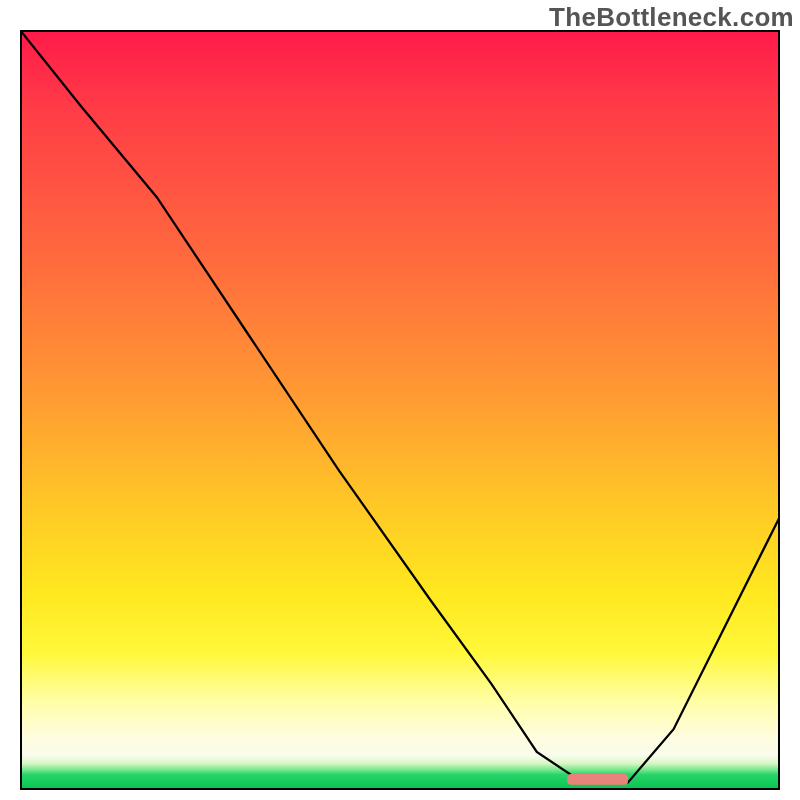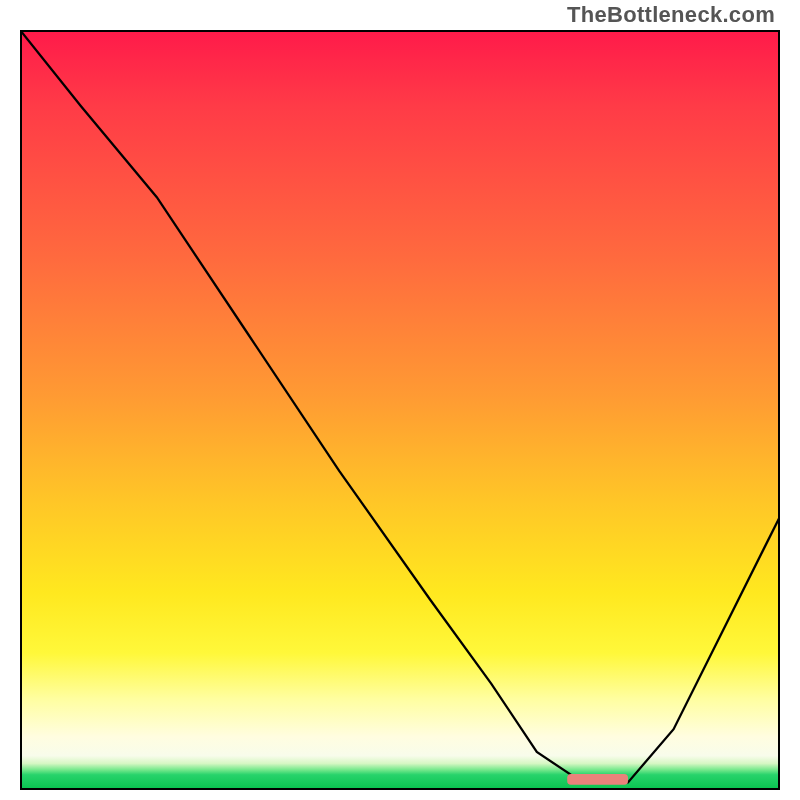--- a/index.html
+++ b/index.html
@@ -12,22 +12,22 @@
     overflow: hidden;
   }
   .container {
     position: relative;
     width: 800px;
     height: 800px;
   }
   .watermark {
     position: absolute;
     top: 2px;
-    right: 25px;
-    font-size: 22px;
+    right: 6px;
+    font-size: 26px;
     font-weight: 600;
     color: #555;
     letter-spacing: 0.3px;
   }
   .plot {
     position: absolute;
     left: 20px;
     top: 30px;
     width: 760px;
     height: 760px;

